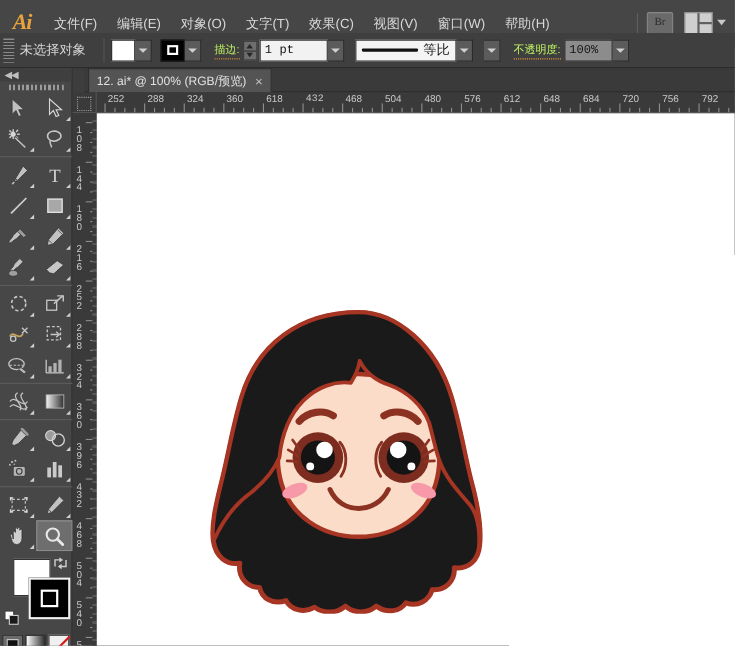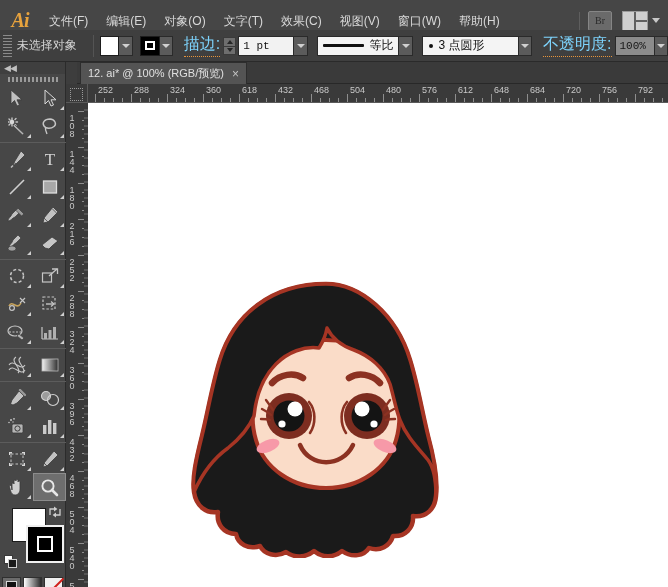--- a/index.html
+++ b/index.html
@@ -65,21 +65,21 @@
     width:22px; height:20px; border:1px solid #1d1d1d; background:#000;
     display:flex; align-items:center; justify-content:center; cursor:pointer;
   }
   .swatch-stroke i { display:block; width:10px; height:9px; border:2px solid #fff; background:#000; }
   .mini-drop {
     width:15px; height:20px; background:#5b5b5b; border:1px solid #2a2a2a; border-left:none;
     display:flex; align-items:center; justify-content:center; cursor:pointer;
   }
   .mini-drop .tri { width:0;height:0;border-left:4px solid transparent;border-right:4px solid transparent;border-top:4px solid #d0d0d0; }
   .orange-label {
-    color:#7dd3fc; font-size:16px; margin:0 3px 0 2px; white-space:nowrap;
+    color:#bef264; font-size:10px; margin:0 3px 0 2px; white-space:nowrap;
     border-bottom:1px dotted #e8943a; padding-bottom:1px;
   }
   .stepper { display:flex; flex-direction:column; margin-right:2px; }
   .stepper span {
     width:13px; height:9px; background:#6e6e6e; border:1px solid #3a3a3a;
     display:flex;align-items:center;justify-content:center; cursor:pointer;
   }
   .stepper .up { border-bottom:none; }
   .ar-up { width:0;height:0;border-left:3px solid transparent;border-right:3px solid transparent;border-bottom:4px solid #262626; }
   .ar-dn { width:0;height:0;border-left:3px solid transparent;border-right:3px solid transparent;border-top:4px solid #262626; }
@@ -275,24 +275,20 @@
     <div class="profile-box">
       <div class="profile-line"></div>
       <div class="profile-txt">等比</div>
     </div>
     <div class="mini-drop">
         <div class="tri"></div>
       </div>
 
     <div style="width:10px"></div>
 
-    <div class="brush-box">
-      <div class="brush-dot"></div>
-      <div class="brush-txt">3 点圆形</div>
-    </div>
     <div class="mini-drop">
         <div class="tri"></div>
       </div>
 
     <div style="width:10px"></div>
 
     <div class="orange-label">不透明度:</div>
     <div class="field opacity-field">100%</div>
     <div class="mini-drop">
         <div class="tri"></div>
@@ -587,21 +583,21 @@
       <div class="rlabel" style="left: 118px; top: 1px;">360</div>
       <div class="rtick" style="left: 124px; top: 14px; width: 1px; height: 5px;"></div>
       <div class="rtick" style="left: 133px; top: 14px; width: 1px; height: 5px;"></div>
       <div class="rtick" style="left: 142px; top: 14px; width: 1px; height: 5px;"></div>
       <div class="rtick" style="left: 151px; top: 10px; width: 1px; height: 9px;"></div>
       <div class="rlabel" style="left: 154px; top: 1px;">618</div>
       <div class="rtick" style="left: 160px; top: 14px; width: 1px; height: 5px;"></div>
       <div class="rtick" style="left: 169px; top: 14px; width: 1px; height: 5px;"></div>
       <div class="rtick" style="left: 178px; top: 14px; width: 1px; height: 5px;"></div>
       <div class="rtick" style="left: 187px; top: 10px; width: 1px; height: 9px;"></div>
-      <div class="rlabel" style="left: 190px; top: 1px;">432</div>
+      <div class="rlabel" style="left: 190px; top: 1px; font-family: Liberation Mono, monospace;">432</div>
       <div class="rtick" style="left: 196px; top: 14px; width: 1px; height: 5px;"></div>
       <div class="rtick" style="left: 205px; top: 14px; width: 1px; height: 5px;"></div>
       <div class="rtick" style="left: 214px; top: 14px; width: 1px; height: 5px;"></div>
       <div class="rtick" style="left: 223px; top: 10px; width: 1px; height: 9px;"></div>
       <div class="rlabel" style="left: 226px; top: 1px;">468</div>
       <div class="rtick" style="left: 232px; top: 14px; width: 1px; height: 5px;"></div>
       <div class="rtick" style="left: 241px; top: 14px; width: 1px; height: 5px;"></div>
       <div class="rtick" style="left: 250px; top: 14px; width: 1px; height: 5px;"></div>
       <div class="rtick" style="left: 259px; top: 10px; width: 1px; height: 9px;"></div>
       <div class="rlabel" style="left: 262px; top: 1px;">504</div>

